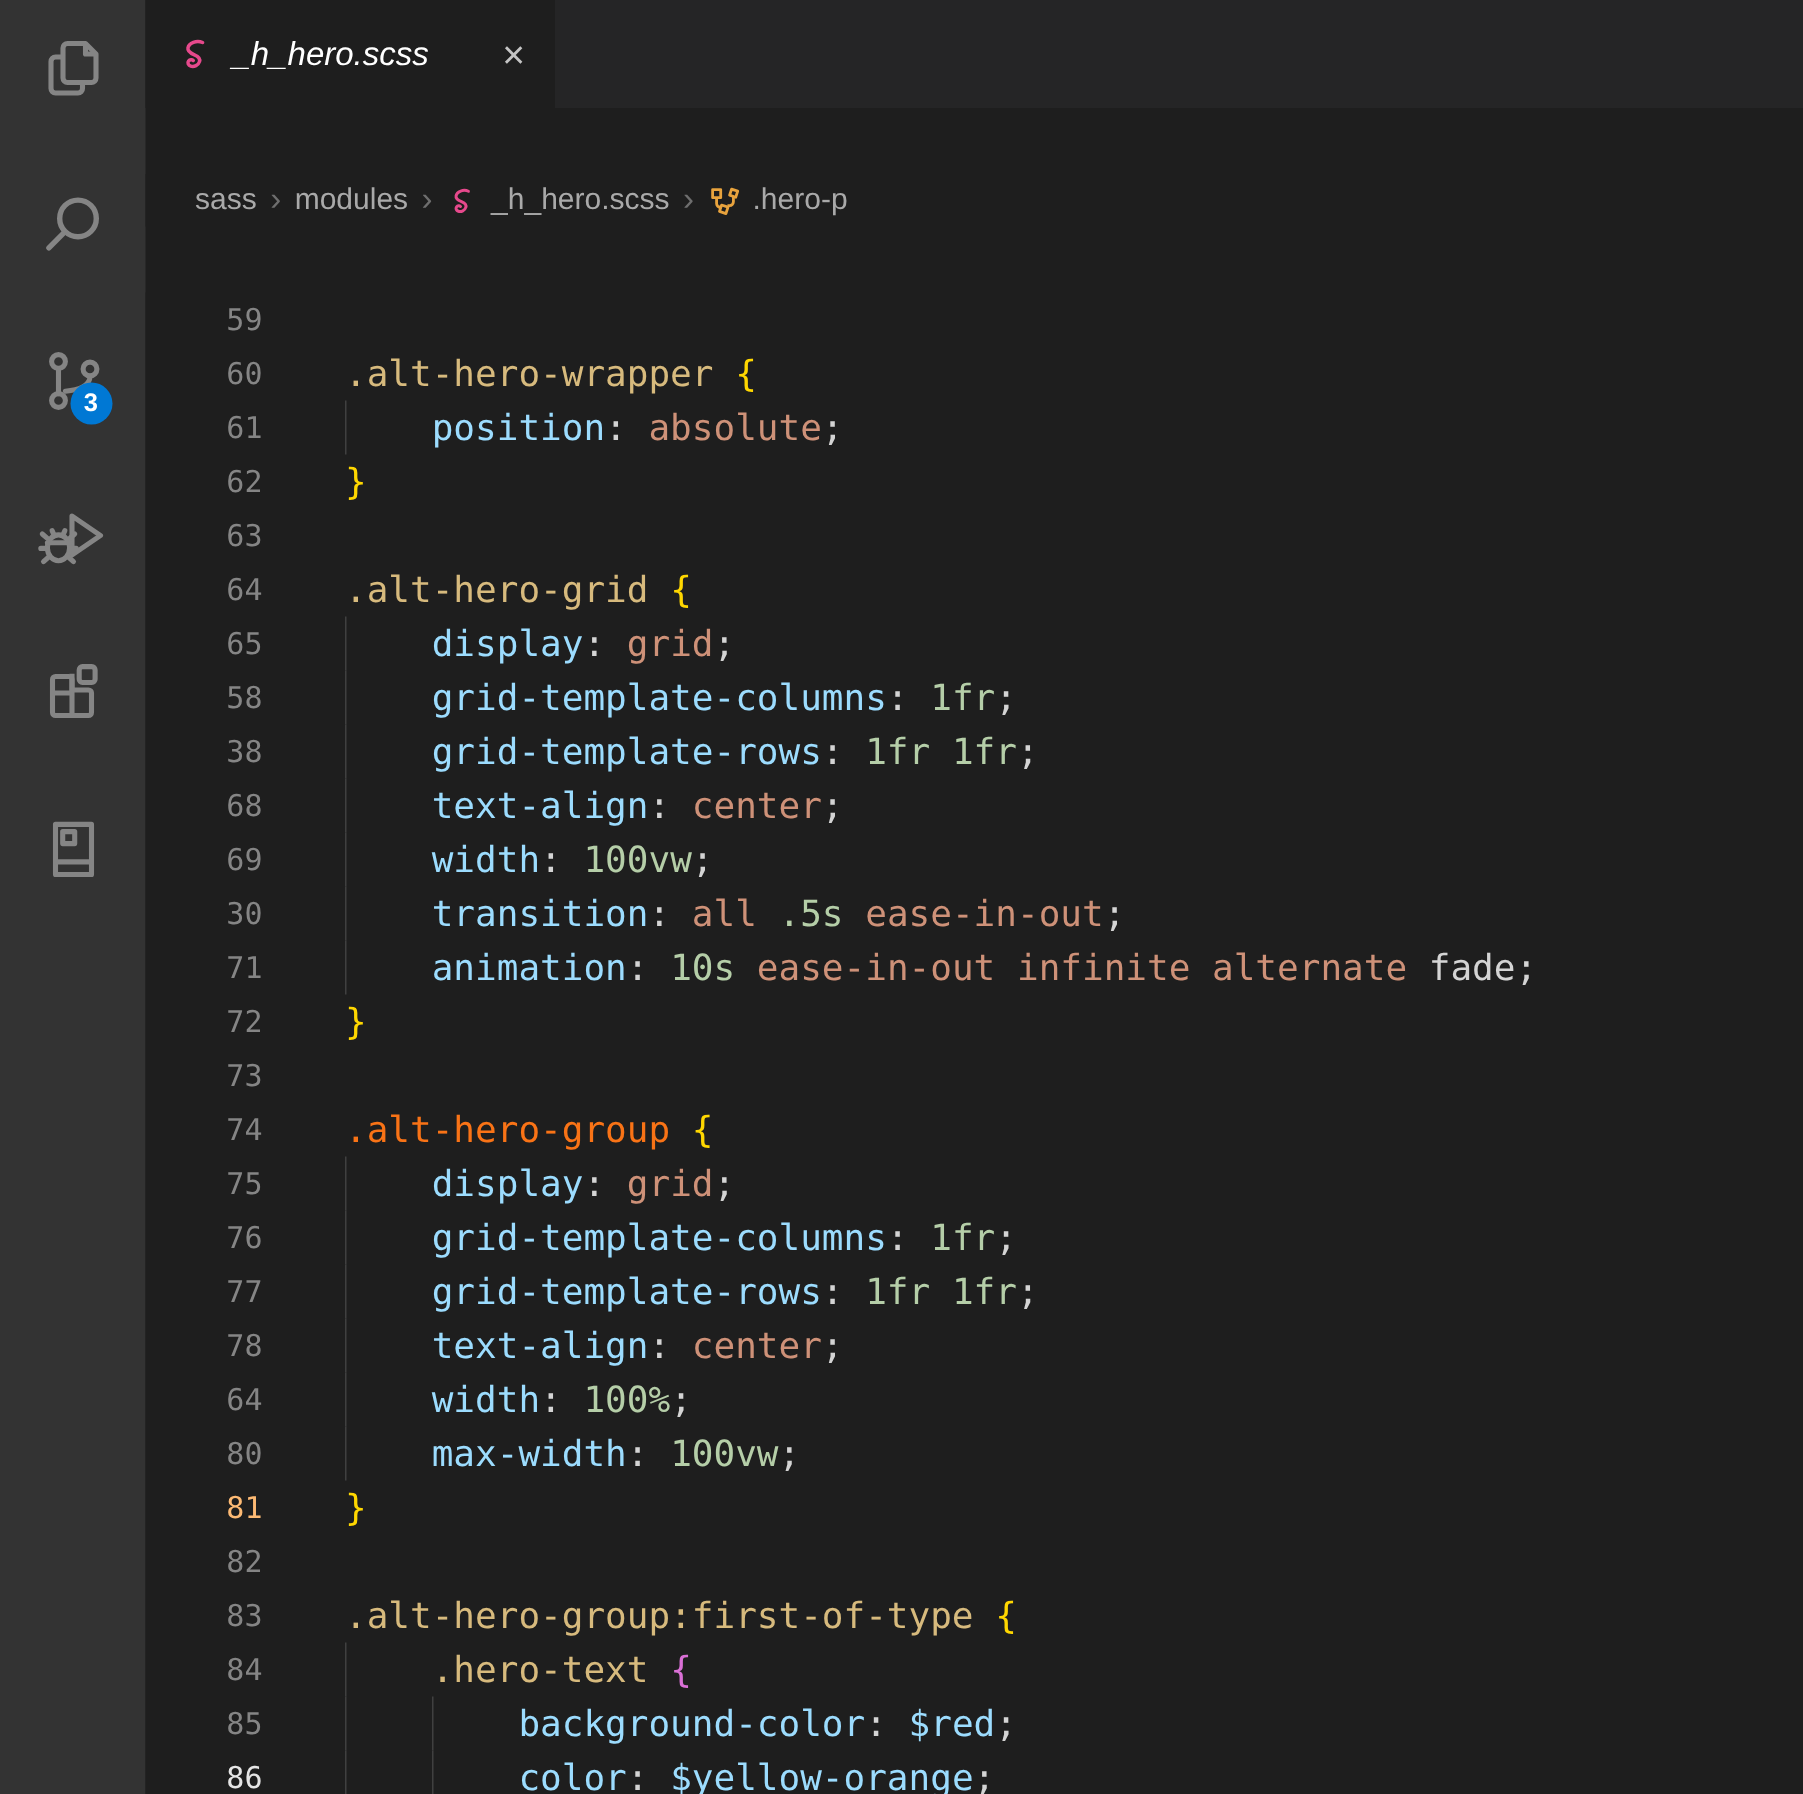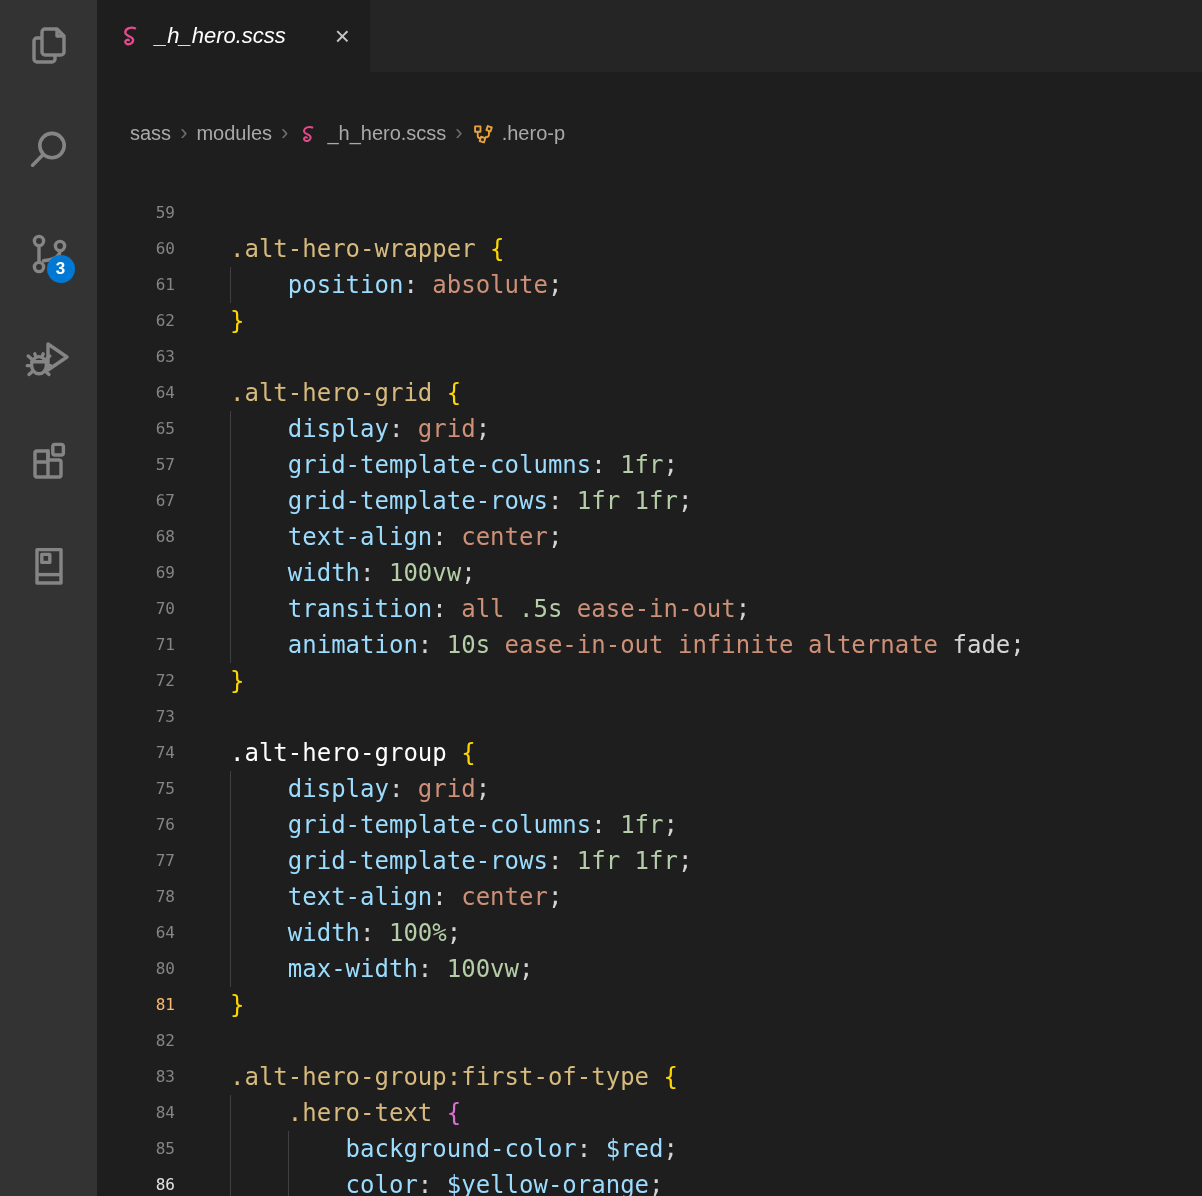--- a/index.html
+++ b/index.html
@@ -59,21 +59,21 @@
   .bc-sep{color:#6E6E6E;font-size:22px;line-height:22px;transform:translateY(-1px);}
   .bc-icon svg{width:22px;height:22px;display:block;}
 
   
   .code{flex:1;background:#1E1E1E;overflow:hidden;}
   .line{display:flex;height:36px;line-height:36px;}
   .gutter{
     width:108px;flex:none;box-sizing:border-box;
     padding-right:30px;text-align:right;
     font-family:"DejaVu Sans Mono","Liberation Mono",monospace;
-    font-size:16px;
+    font-size:20px;
   }
   .content{
     position:relative;flex:1;padding-left:25px;
     white-space:pre;
     font-family:"DejaVu Sans Mono","Liberation Mono",monospace;
     font-size:24px;
   }
   .guide{position:absolute;top:0;bottom:0;width:1px;}
 </style>
 </head>
@@ -206,54 +206,54 @@
         </div>
         <div class="line">
           <div class="gutter" style="color: rgb(133, 133, 133);">64</div>
           <div class="content"><span style="color: rgb(215, 186, 125);">.alt-hero-grid</span><span style="color: rgb(212, 212, 212);"> </span><span style="color: rgb(255, 215, 0);">{</span></div>
         </div>
         <div class="line">
           <div class="gutter" style="color: rgb(133, 133, 133);">65</div>
           <div class="content"><span class="guide" style="left: 25px; background: rgb(64, 64, 64);"></span><span>    </span><span style="color: rgb(156, 220, 254);">display</span><span style="color: rgb(212, 212, 212);">: </span><span style="color: rgb(206, 145, 120);">grid</span><span style="color: rgb(212, 212, 212);">;</span></div>
         </div>
         <div class="line">
-          <div class="gutter" style="color: rgb(133, 133, 133);">57</div>
+          <div class="gutter" style="color: rgb(133, 133, 133);">58</div>
           <div class="content"><span class="guide" style="left: 25px; background: rgb(64, 64, 64);"></span><span>    </span><span style="color: rgb(156, 220, 254);">grid-template-columns</span><span style="color: rgb(212, 212, 212);">: </span><span style="color: rgb(181, 206, 168);">1fr</span><span style="color: rgb(212, 212, 212);">;</span></div>
         </div>
         <div class="line">
-          <div class="gutter" style="color: rgb(133, 133, 133);">67</div>
+          <div class="gutter" style="color: rgb(133, 133, 133);">38</div>
           <div class="content"><span class="guide" style="left: 25px; background: rgb(64, 64, 64);"></span><span>    </span><span style="color: rgb(156, 220, 254);">grid-template-rows</span><span style="color: rgb(212, 212, 212);">: </span><span style="color: rgb(181, 206, 168);">1fr</span><span style="color: rgb(212, 212, 212);"> </span><span style="color: rgb(181, 206, 168);">1fr</span><span style="color: rgb(212, 212, 212);">;</span></div>
         </div>
         <div class="line">
           <div class="gutter" style="color: rgb(133, 133, 133);">68</div>
           <div class="content"><span class="guide" style="left: 25px; background: rgb(64, 64, 64);"></span><span>    </span><span style="color: rgb(156, 220, 254);">text-align</span><span style="color: rgb(212, 212, 212);">: </span><span style="color: rgb(206, 145, 120);">center</span><span style="color: rgb(212, 212, 212);">;</span></div>
         </div>
         <div class="line">
           <div class="gutter" style="color: rgb(133, 133, 133);">69</div>
           <div class="content"><span class="guide" style="left: 25px; background: rgb(64, 64, 64);"></span><span>    </span><span style="color: rgb(156, 220, 254);">width</span><span style="color: rgb(212, 212, 212);">: </span><span style="color: rgb(181, 206, 168);">100vw</span><span style="color: rgb(212, 212, 212);">;</span></div>
         </div>
         <div class="line">
-          <div class="gutter" style="color: rgb(133, 133, 133);">70</div>
+          <div class="gutter" style="color: rgb(133, 133, 133);">30</div>
           <div class="content"><span class="guide" style="left: 25px; background: rgb(64, 64, 64);"></span><span>    </span><span style="color: rgb(156, 220, 254);">transition</span><span style="color: rgb(212, 212, 212);">: </span><span style="color: rgb(206, 145, 120);">all</span><span style="color: rgb(212, 212, 212);"> </span><span style="color: rgb(181, 206, 168);">.5s</span><span style="color: rgb(212, 212, 212);"> </span><span style="color: rgb(206, 145, 120);">ease-in-out</span><span style="color: rgb(212, 212, 212);">;</span></div>
         </div>
         <div class="line">
           <div class="gutter" style="color: rgb(133, 133, 133);">71</div>
           <div class="content"><span class="guide" style="left: 25px; background: rgb(64, 64, 64);"></span><span>    </span><span style="color: rgb(156, 220, 254);">animation</span><span style="color: rgb(212, 212, 212);">: </span><span style="color: rgb(181, 206, 168);">10s</span><span style="color: rgb(212, 212, 212);"> </span><span style="color: rgb(206, 145, 120);">ease-in-out</span><span style="color: rgb(212, 212, 212);"> </span><span style="color: rgb(206, 145, 120);">infinite</span><span style="color: rgb(212, 212, 212);"> </span><span style="color: rgb(206, 145, 120);">alternate</span><span style="color: rgb(212, 212, 212);"> fade</span><span style="color: rgb(212, 212, 212);">;</span></div>
         </div>
         <div class="line">
           <div class="gutter" style="color: rgb(133, 133, 133);">72</div>
           <div class="content"><span style="color: rgb(255, 215, 0);">}</span></div>
         </div>
         <div class="line">
           <div class="gutter" style="color: rgb(133, 133, 133);">73</div>
           <div class="content"></div>
         </div>
         <div class="line">
           <div class="gutter" style="color: rgb(133, 133, 133);">74</div>
-          <div class="content"><span style="color: #ffffff;">.alt-hero-group</span><span style="color: rgb(212, 212, 212);"> </span><span style="color: rgb(255, 215, 0);">{</span></div>
+          <div class="content"><span style="color: #f97316;">.alt-hero-group</span><span style="color: rgb(212, 212, 212);"> </span><span style="color: rgb(255, 215, 0);">{</span></div>
         </div>
         <div class="line">
           <div class="gutter" style="color: rgb(133, 133, 133);">75</div>
           <div class="content"><span class="guide" style="left: 25px; background: rgb(64, 64, 64);"></span><span>    </span><span style="color: rgb(156, 220, 254);">display</span><span style="color: rgb(212, 212, 212);">: </span><span style="color: rgb(206, 145, 120);">grid</span><span style="color: rgb(212, 212, 212);">;</span></div>
         </div>
         <div class="line">
           <div class="gutter" style="color: rgb(133, 133, 133);">76</div>
           <div class="content"><span class="guide" style="left: 25px; background: rgb(64, 64, 64);"></span><span>    </span><span style="color: rgb(156, 220, 254);">grid-template-columns</span><span style="color: rgb(212, 212, 212);">: </span><span style="color: rgb(181, 206, 168);">1fr</span><span style="color: rgb(212, 212, 212);">;</span></div>
         </div>
         <div class="line">

